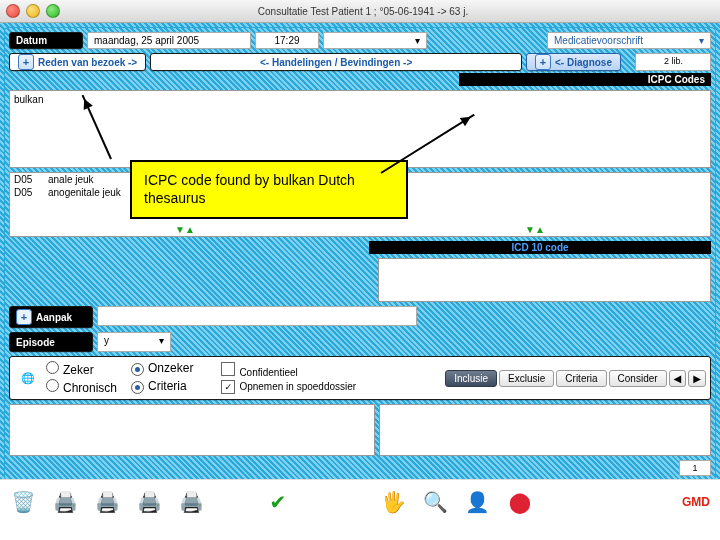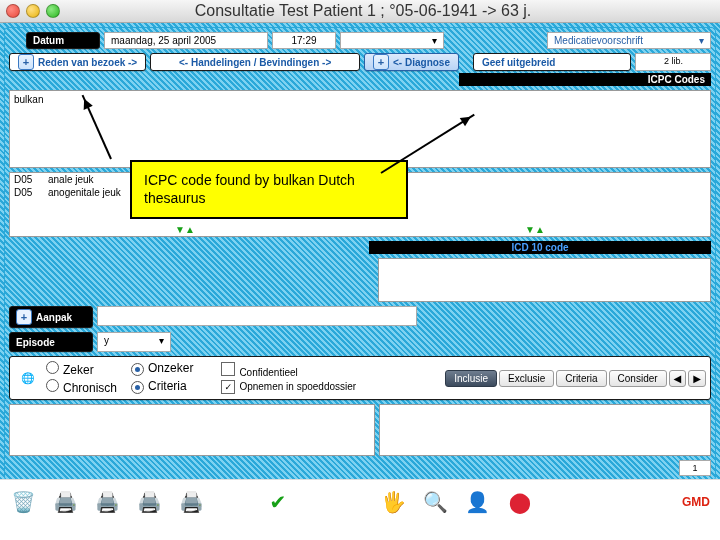--- a/index.html
+++ b/index.html
@@ -3,21 +3,21 @@
 <meta charset="utf-8">
 <style>
 html,body{margin:0;padding:0;font-family:"Lucida Grande",Tahoma,Arial,sans-serif;font-size:11px;background:#fff;}
 .screen{width:720px;height:540px;position:relative;background:#fff;}
 .titlebar{height:22px;background:linear-gradient(#f6f6f6,#d8d8d8);border-bottom:1px solid #aaa;display:flex;align-items:center;padding:0 6px;gap:6px;}
 .traffic{display:flex;gap:6px;}
 .tl{width:12px;height:12px;border-radius:50%;border:1px solid rgba(0,0,0,.25);}
 .tl.r{background:radial-gradient(circle at 35% 35%,#ff8b82,#e9493b);}
 .tl.y{background:radial-gradient(circle at 35% 35%,#ffe083,#e8b30e);}
 .tl.g{background:radial-gradient(circle at 35% 35%,#8dea82,#2ab61f);}
-.title-text{flex:1;text-align:center;color:#333;font-size:16px;}
+.title-text{flex:1;text-align:center;color:#333;font-size:10px;}
 .hatch{background-image:repeating-linear-gradient(45deg,#2aa8d9 0 2px,#7dd2f1 2px 4px);}
 .window-body{padding:4px 4px 0 4px;}
 .panel{border:1px solid #2aa8d9;border-radius:4px;padding:4px;display:flex;flex-direction:column;gap:4px;}
 .row{display:flex;gap:4px;align-items:stretch;}
 .outline{background:#fff;border:1px solid #1a1a1a;border-radius:3px;box-shadow:0 1px 0 rgba(0,0,0,.15);}
 .darklabel{background:#000;color:#fff;padding:2px 6px;font-weight:bold;font-size:10px;display:flex;align-items:center;}
 .pill{display:flex;align-items:center;padding:0 8px;color:#1b5aa6;font-weight:bold;font-size:10px;}
 .plusbox{width:14px;height:14px;border:1px solid #3a79c3;border-radius:3px;background:linear-gradient(#e9f3ff,#cde3fb);color:#2860a6;font-weight:bold;font-size:11px;display:flex;align-items:center;justify-content:center;margin-right:4px;}
 .textpane{background:#fff;border:1px solid #999;flex:1;}
 .whitebar{background:#fff;border:1px solid #aaa;padding:2px 6px;font-size:10px;}
@@ -47,21 +47,21 @@
       <div class="tl g"></div>
     </div>
     <div class="title-text">Consultatie   Test Patient 1 ; °05-06-1941 -&gt; 63 j.</div>
     <div style="width:48px"></div>
   </div>
 
   <div class="window-body hatch" style="height:452px;">
     <div class="panel hatch" style="height:444px;">
 
       <div class="row">
-        <div class="darklabel outline" style="width:60px;margin-left:17px;">Datum</div>
+        <div class="darklabel outline" style="width:60px;">Datum</div>
         <div class="whitebar" style="width:150px;">maandag, 25 april 2005</div>
         <div class="whitebar" style="width:50px;text-align:center;">17:29</div>
         <div class="whitebar" style="width:90px;display:flex;justify-content:flex-end;">▾</div>
         <div style="flex:1"></div>
         <div class="whitebar" style="width:150px;display:flex;justify-content:space-between;color:#2860a6;">
             <span>Medicatievoorschrift</span>
             <span>▾</span>
           </div>
       </div>
 
@@ -71,23 +71,20 @@
             <span>Reden van bezoek -&gt;</span>
           </div>
         <div class="pill outline" style="flex:1;background:#fff;justify-content:center;">
             <span>&lt;- Handelingen / Bevindingen -&gt;</span>
           </div>
         <div class="pill outline" style="background:linear-gradient(#dce9fb,#b9d4f5);border-color:#2860a6;">
             <span class="plusbox">+</span>
             <span>&lt;- Diagnose</span>
           </div>
         <div style="width:6px"></div>
-        <div class="pill outline" style="background:#fff;width:140px;">
-            <span>Geef uitgebreid</span>
-          </div>
         <div class="whitebar tiny" style="width:40px;padding-left:28px;">2 lib.</div>
       </div>
 
       <div class="row" style="margin-top:-2px;text-decoration:underline;">
         <div style="flex:1"></div>
         <div class="section-label" style="width:240px;text-align:right;">ICPC Codes</div>
       </div>
 
       <div class="row" style="height:158px;flex-direction:column;">
         <div class="textpane" style="flex:1.05;padding:3px 4px;font-size:10px;">

